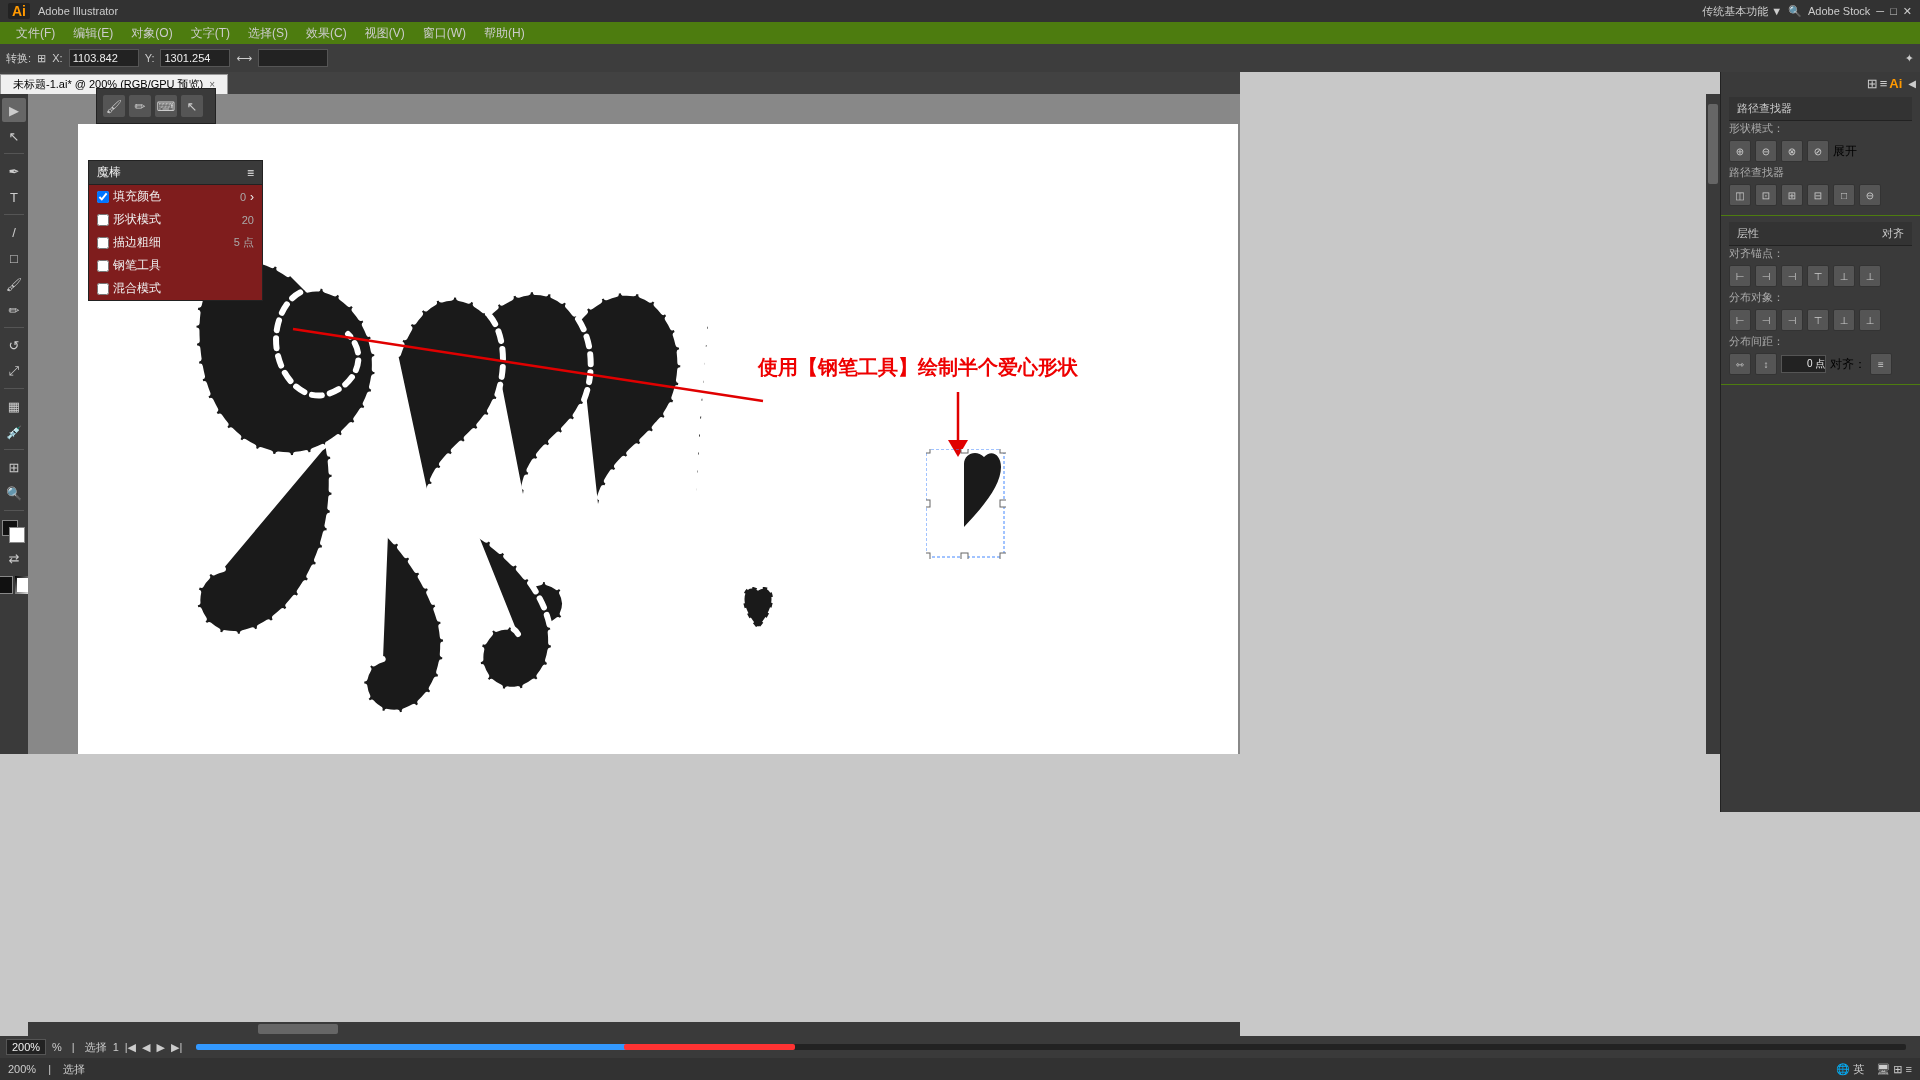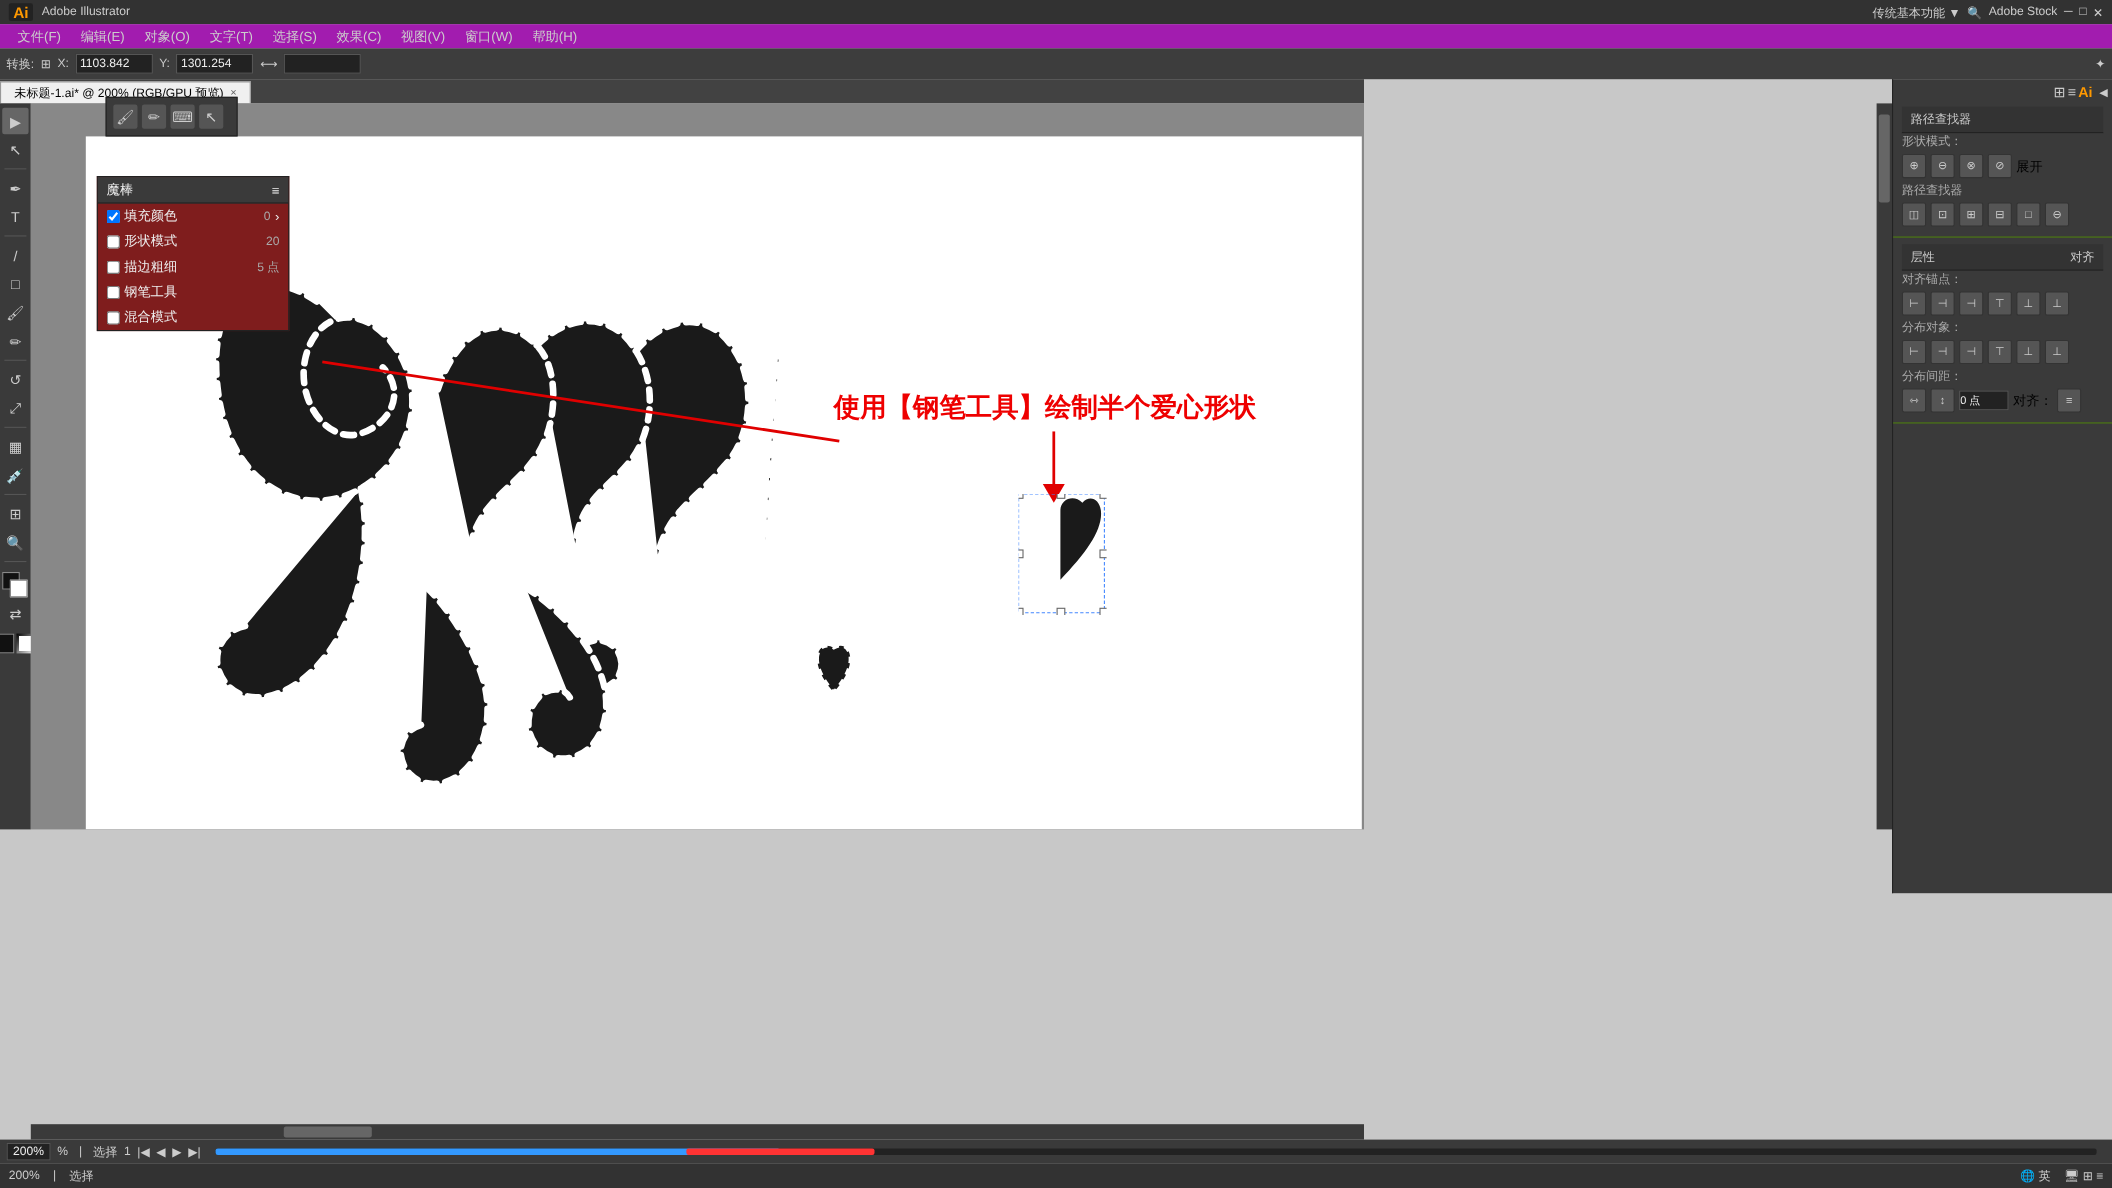--- a/index.html
+++ b/index.html
@@ -11,21 +11,21 @@
       background: #323232; display: flex; align-items: center; justify-content: space-between;
       color: #ccc; font-size: 11px; padding: 0 8px;
     }
     #title-bar .left { display: flex; align-items: center; gap: 8px; }
     #title-bar .right { display: flex; align-items: center; gap: 6px; text-align: right; }
     .ai-logo { font-size: 14px; font-weight: bold; color: #ff9900; background: #222; padding: 0 4px; border-radius: 2px; }
 
     
     #menu-bar {
       position: absolute; top: 22px; left: 0; width: 1920px; height: 22px;
-      background: #a21caf; display: flex; align-items: center; gap: 2px;
+      background: #4d7c0f; display: flex; align-items: center; gap: 2px;
       color: #ccc; font-size: 12px; padding: 0 8px;
     }
     .menu-item { padding: 2px 8px; cursor: pointer; }
 
     
     #options-bar {
       position: absolute; top: 44px; left: 0; width: 1920px; height: 28px;
       background: #3d3d3d; display: flex; align-items: center; gap: 6px;
       color: #ccc; font-size: 11px; padding: 0 6px;
     }
@@ -63,21 +63,21 @@
       background: #888; overflow: hidden;
     }
     #canvas-bg {
       position: absolute; top: 30px; left: 50px; width: 1160px; height: 630px;
       background: white;
     }
 
     
     #annotation {
       position: absolute; top: 230px; left: 680px;
-      color: #e00; font-size: 24px; font-weight: bold;
+      color: #e00; font-size: 20px; font-weight: bold;
       white-space: nowrap;
     }
 
     
     #stroke-panel {
       position: absolute; top: 160px; left: 88px;
       width: 175px; background: #7f1d1d; border: 1px solid #222;
       font-size: 12px; color: #eee;
     }
     .panel-header {
@@ -459,21 +459,21 @@
       <div class="rp-btn">⊣</div>
       <div class="rp-btn">⊣</div>
       <div class="rp-btn">⊤</div>
       <div class="rp-btn">⊥</div>
       <div class="rp-btn">⊥</div>
     </div>
     <div class="right-panel-label">分布间距：</div>
     <div class="right-panel-row">
       <div class="rp-btn">⇿</div>
       <div class="rp-btn">↕</div>
-      <input type="text" style="width: 45px; height: 18px; background: rgb(34, 34, 34); border: 1px solid rgb(85, 85, 85); color: rgb(238, 238, 238); font-size: 10px;" value="0 点">
+      <input type="text" style="width: 45px; height: 18px; background: rgb(34, 34, 34); border: 1px solid rgb(85, 85, 85); color: rgb(238, 238, 238); font-size: 10px; padding-left: 25px;" value="0 点">
       <span>对齐：</span>
       <div class="rp-btn">≡</div>
     </div>
   </div>
 </div>
 
 <div id="bottom-toolbar">
   <input class="zoom-input" type="text" value="200%" style="">
   <span>%</span>
   <span style="margin: 0 4px;">|</span>

